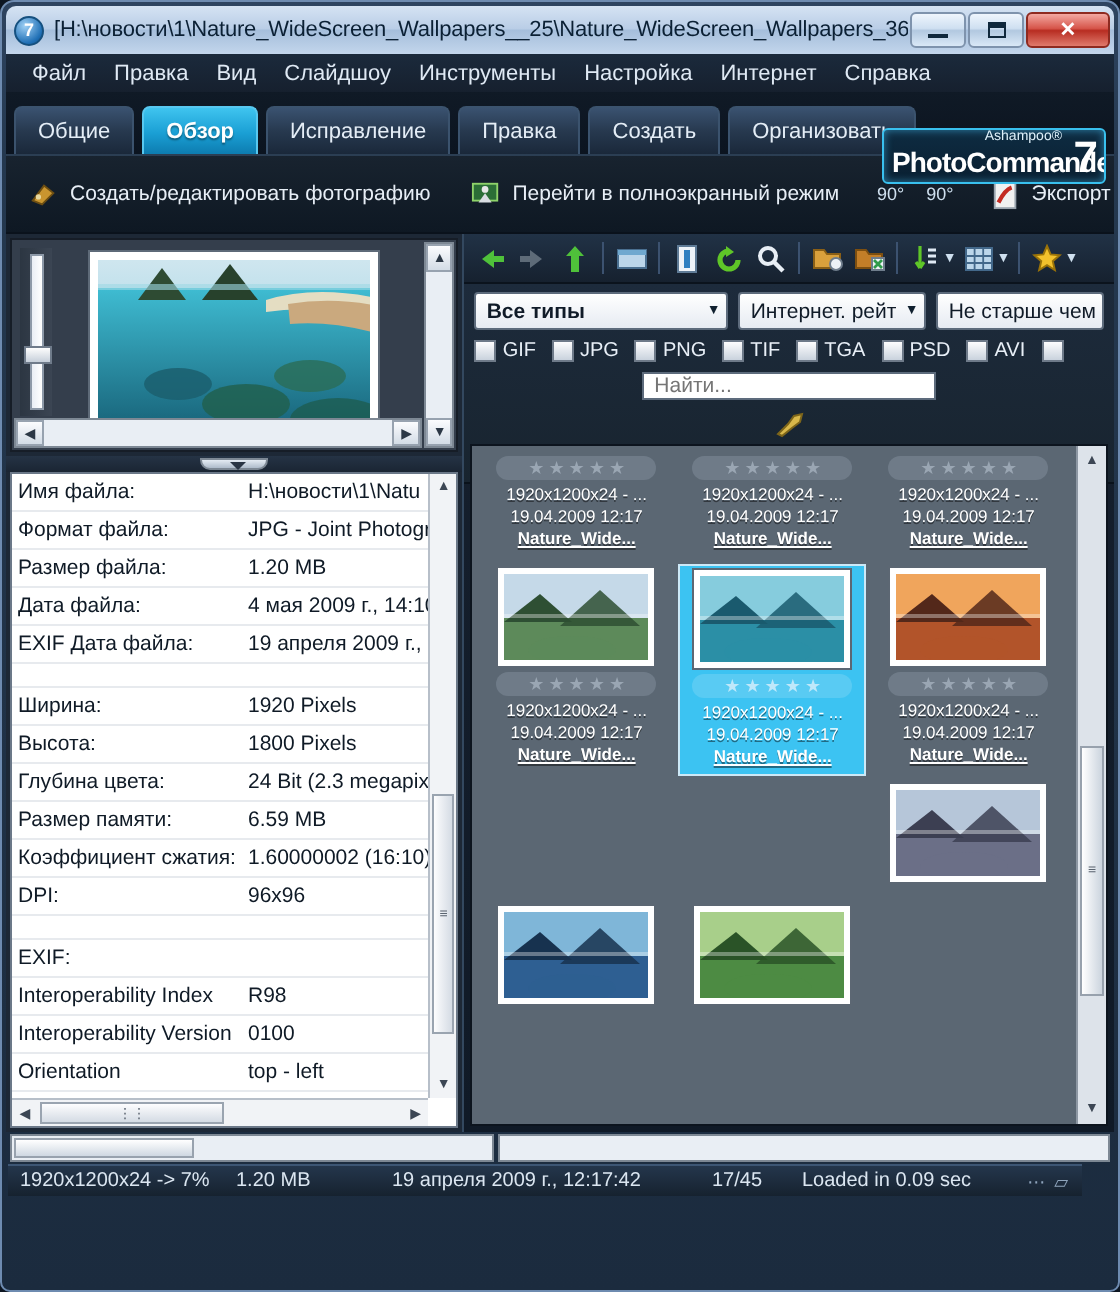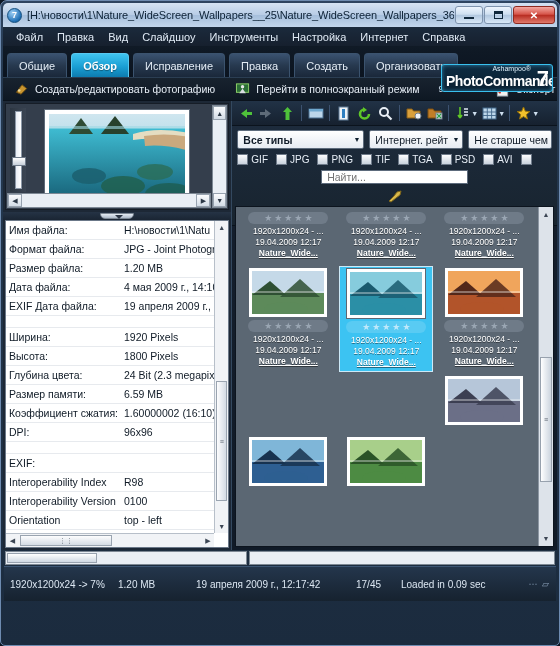--- a/index.html
+++ b/index.html
@@ -87,21 +87,21 @@
     overflow:hidden;
   }
   .logo .l1 { position:absolute; top:0px; right:21px; font-size:7px; color:#dff1fb; }
   .logo .l2 { position:absolute; left:4px; bottom:2px; font-size:14px; font-weight:bold;
               color:#ffffff; letter-spacing:-0.5px;}
   .logo .l3 { position:absolute; right:3px; bottom:0px; font-size:22px; font-weight:bold;
               color:#ffffff; line-height:24px;}
 
   
   .actionbar {
-    height:24px; display:flex; align-items:center;
+    height:40px; display:flex; align-items:center;
     background:linear-gradient(180deg,#18232f,#0e1823);
     border-top:1px solid #2b3e53;
     border-bottom:1px solid #0a121c;
     padding:0 4px;
   }
   .act {
     display:flex;align-items:center; gap:5px; font-size:10.5px; color:#e7eef6;
     padding:0 7px; height:22px; white-space:nowrap;
   }
   .act .ic { width:16px;height:15px; flex:0 0 auto; display:block;}
@@ -268,24 +268,24 @@
 
   
   .bottombar { height:14px; margin:1px 2px 0 2px; display:flex; }
   .bb-left { width:242px; background:#e9eef4; border:1px solid #7d8894; position:relative;}
   .bb-right { flex:1; margin-left:2px; background:#e9eef4; border:1px solid #7d8894;
      position:relative;}
   .bb-thumb { position:absolute; left:1px; top:1px; bottom:1px; width:90px;
      background:linear-gradient(180deg,#ffffff,#cfd8e2); border:1px solid #98a2ae;}
 
   .statusbar {
-    height:35px; display:flex; align-items:center;
+    height:16px; display:flex; align-items:center;
     background:linear-gradient(180deg,#24364c,#16222f);
     border-top:1px solid #3d5674; color:#dbe6f1; font-size:10px;
-    padding:0 6px; margin:1px 1px 0 1px;
+    padding:0 6px; margin:1px 16px 0 1px;
   }
   .st { white-space:nowrap; }
   .st.s1 { width:108px; }
   .st.s2 { width:78px; }
   .st.s3 { width:160px; }
   .st.s4 { width:45px; }
   .grip2 { margin-left:auto; font-size:9px; color:#8fa5bd; letter-spacing:1px;}
 </style>
 </head>
 <body>

